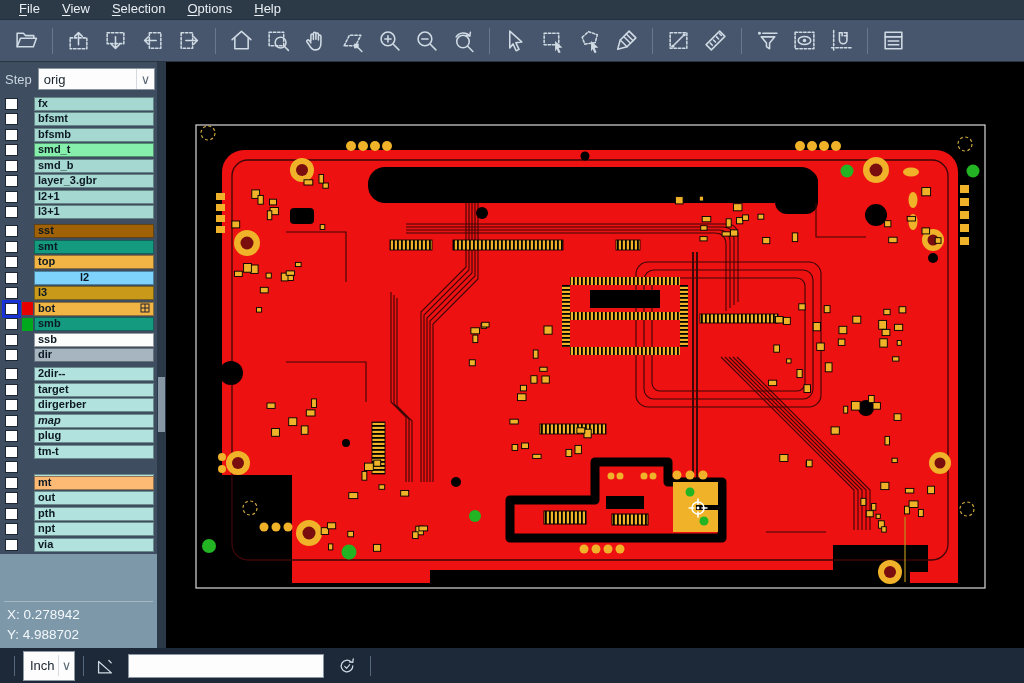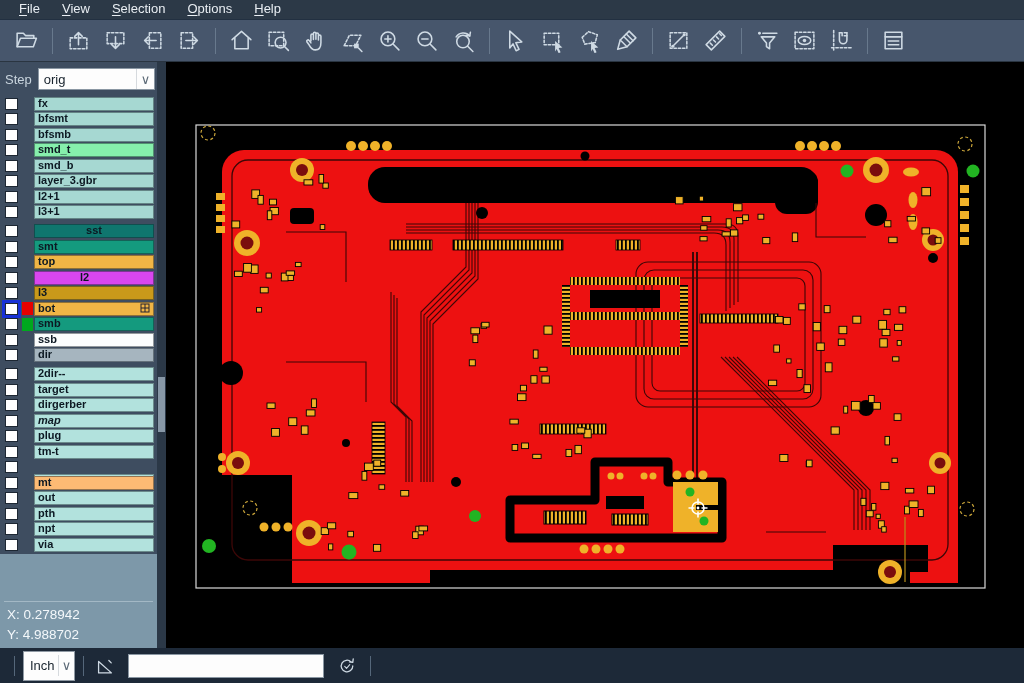--- a/index.html
+++ b/index.html
@@ -296,42 +296,42 @@
             <span class="swatch" style="background: transparent;"></span>
             <div class="lname" style="background: rgb(166, 216, 210);">
               <span>l3+1</span>
             </div>
           </div>
         </div>
         <div class="layer-group">
           <div class="layer-row">
             <span class="cbox"></span>
             <span class="swatch" style="background: transparent;"></span>
-            <div class="lname" style="background: #0f766e; justify-content: center;">
+            <div class="lname" style="background: #a16207;">
               <span>sst</span>
             </div>
           </div>
           <div class="layer-row">
             <span class="cbox"></span>
             <span class="swatch" style="background: transparent;"></span>
             <div class="lname" style="background: rgb(20, 154, 126);">
               <span>smt</span>
             </div>
           </div>
           <div class="layer-row">
             <span class="cbox"></span>
             <span class="swatch" style="background: transparent;"></span>
             <div class="lname" style="background: rgb(240, 181, 69);">
               <span>top</span>
             </div>
           </div>
           <div class="layer-row">
             <span class="cbox"></span>
             <span class="swatch" style="background: transparent;"></span>
-            <div class="lname" style="background: #d946ef; padding-left: 45px;">
+            <div class="lname" style="background: #7dd3fc; padding-left: 45px;">
               <span>l2</span>
             </div>
           </div>
           <div class="layer-row">
             <span class="cbox"></span>
             <span class="swatch" style="background: transparent;"></span>
             <div class="lname" style="background: rgb(201, 153, 26);">
               <span>l3</span>
             </div>
           </div>

